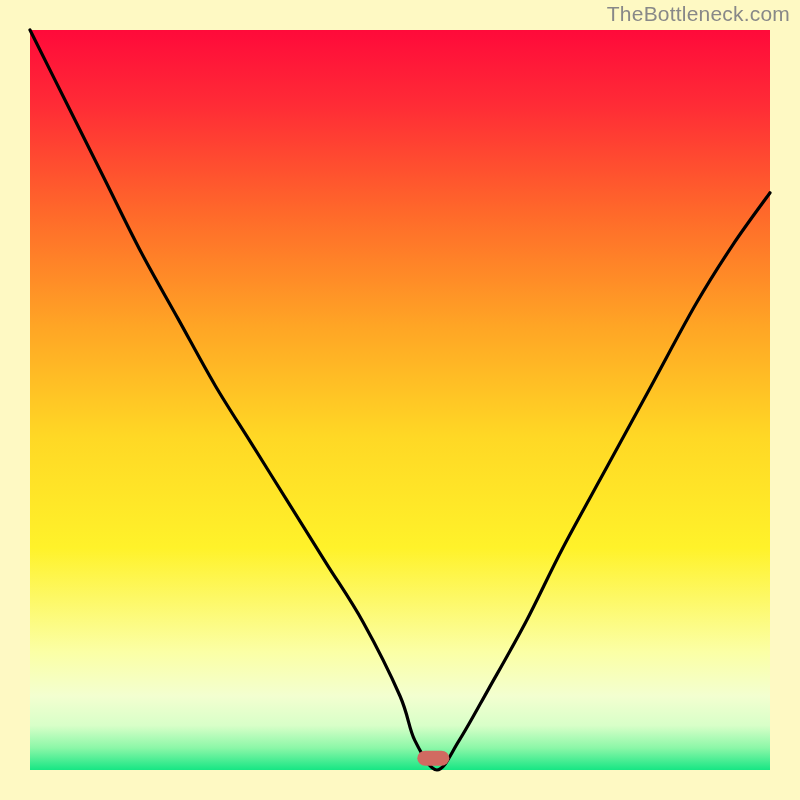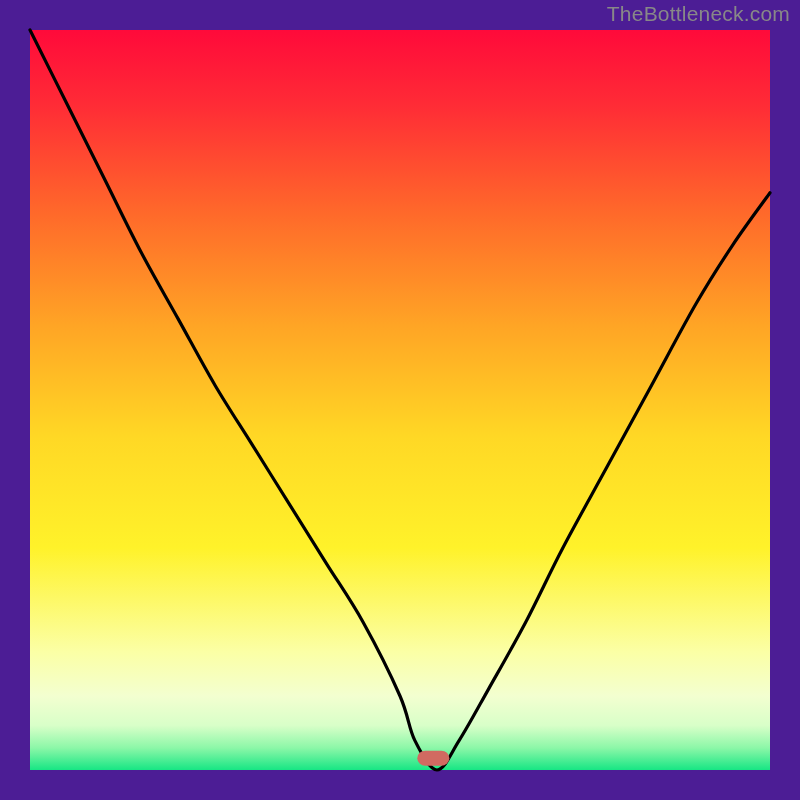--- a/index.html
+++ b/index.html
@@ -7,21 +7,21 @@
     padding: 0;
     width: 800px;
     height: 800px;
     background: #000;
     overflow: hidden;
   }
   .container {
     position: relative;
     width: 800px;
     height: 800px;
-    background: #4c1d95;
+    background: #fef9c3;
   }
   .watermark {
     position: absolute;
     top: 2px;
     right: 10px;
     color: #888;
     font-family: Arial, Helvetica, sans-serif;
     font-size: 21px;
     font-weight: 500;
     letter-spacing: 0.2px;

